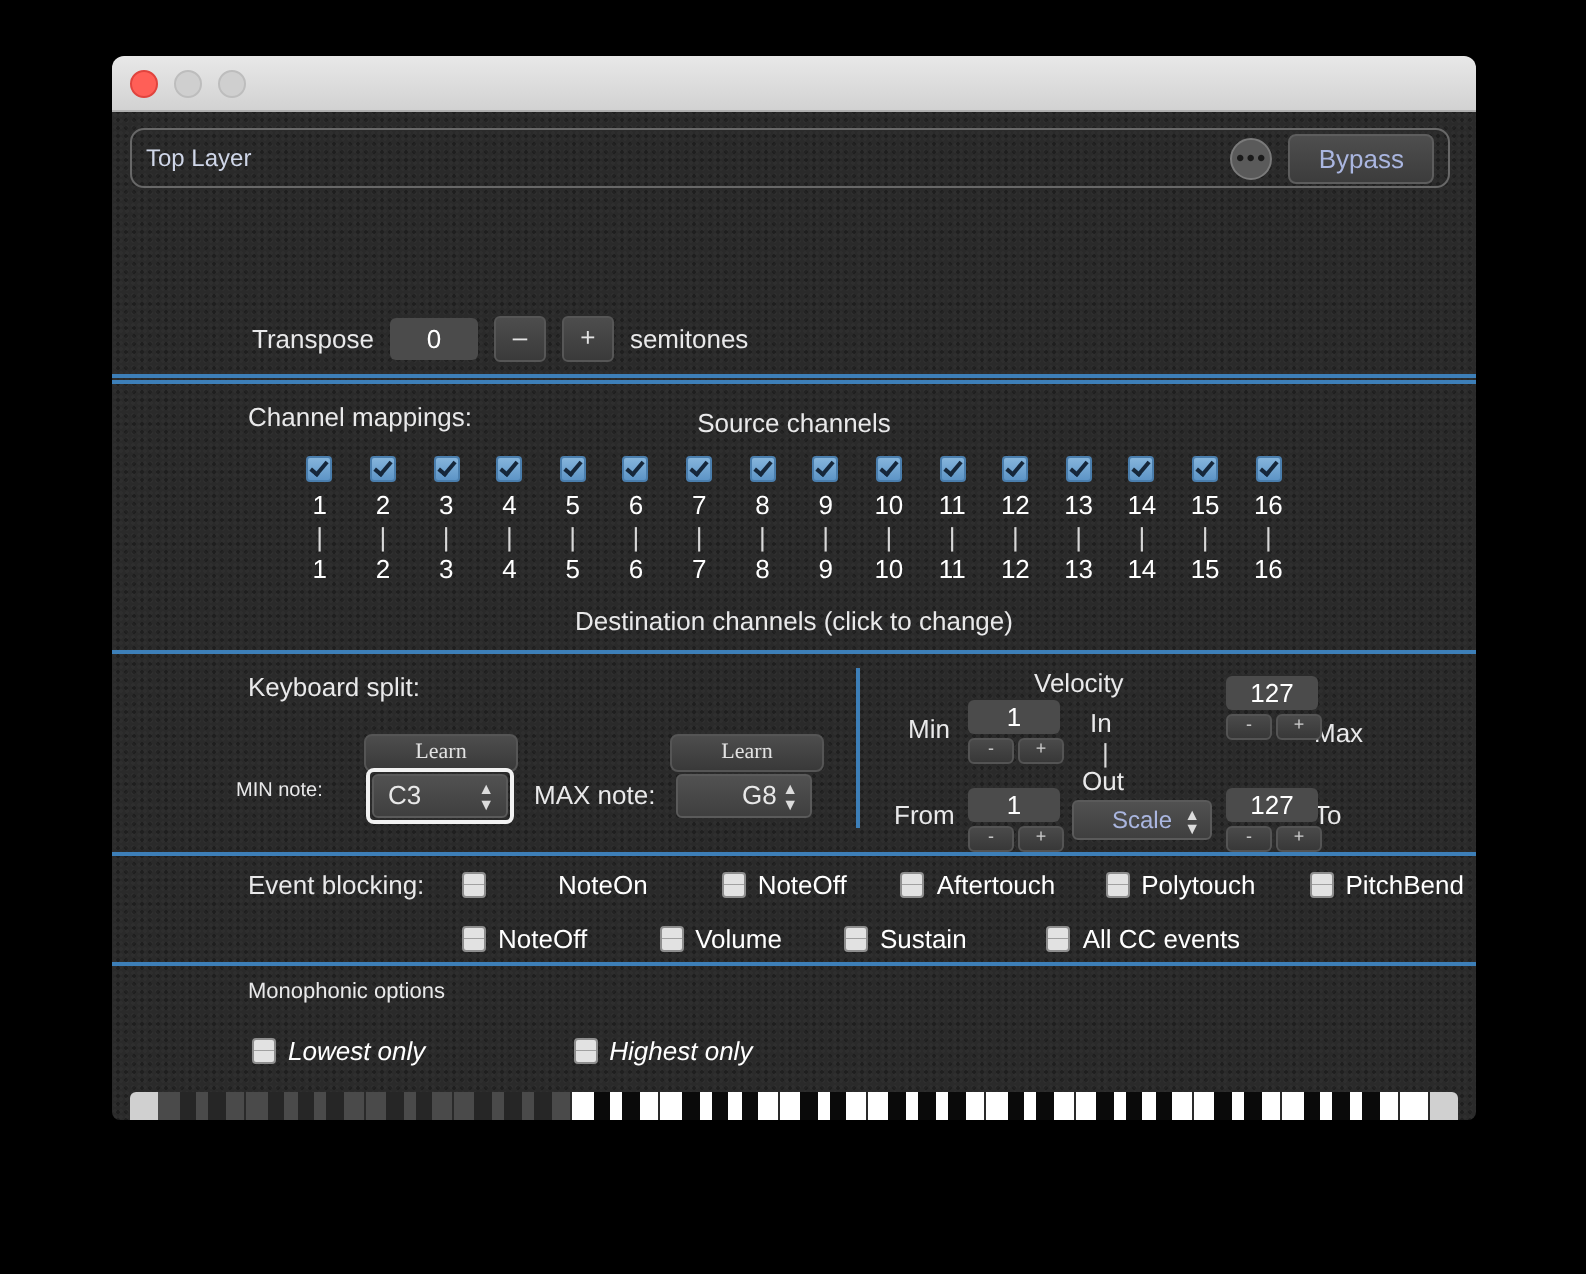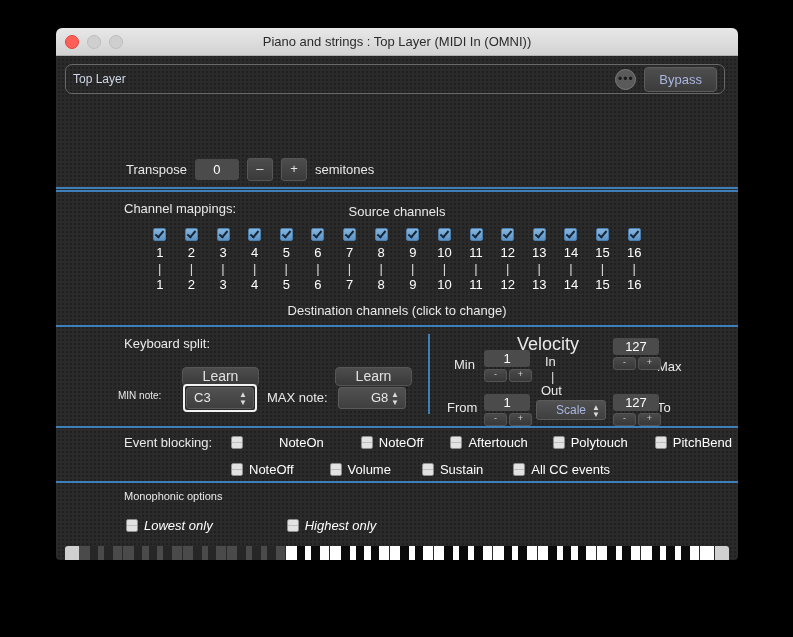--- a/index.html
+++ b/index.html
@@ -89,42 +89,42 @@
     border:solid #16273a;border-width:0 2px 2px 0;transform:rotate(40deg);
   }
   .cnum{font-size:13px;color:#ffffff;line-height:17px;}
   .cbar{font-size:13px;color:#d8d8d8;line-height:15px;}
 
   
   #ks-title{position:absolute;left:68px;top:280px;font-size:13px;color:#e9e9ea;}
   .learn-btn{
     position:absolute;width:75px;height:17px;line-height:16px;text-align:center;
     background:linear-gradient(#4d4d4d,#393939);border:1px solid #555;border-radius:4px;
-    color:#e2e2e2;font-size:14px;
+    color:#e2e2e2;font-size:11px;font-family:Liberation Serif, serif;
   }
   #learn-min{left:126px;top:311px;}
   #learn-max{left:279px;top:311px;}
   #min-note-lbl{position:absolute;left:62px;top:334px;font-size:10px;color:#e9e9ea;}
   #max-note-lbl{position:absolute;left:211px;top:334px;font-size:13px;color:#e9e9ea;}
   .note-sel{
     position:absolute;width:68px;height:22px;box-sizing:border-box;
     background:linear-gradient(#515151,#3f3f3f);border:1px solid #5a5a5a;border-radius:3px;
     color:#e8e8e8;font-size:13px;padding-left:7px;line-height:20px;
   }
   .note-sel .arrows{position:absolute;right:6px;top:3px;font-size:8px;line-height:8px;color:#dcdcdc;}
   #min-note{left:130px;top:331px;}
   #min-note-focus{
     position:absolute;left:127px;top:328px;width:74px;height:28px;
     box-sizing:border-box;border:2px solid #f2f2f2;border-radius:4px;
   }
   #max-note{left:282px;top:331px;padding-left:32px;}
 
   
   #vel-divider{position:absolute;left:372px;top:278px;width:2px;height:80px;background:#3d7fb8;}
-  #vel-title{position:absolute;left:461px;top:278px;font-size:18px;color:#e9e9ea;}
+  #vel-title{position:absolute;left:461px;top:278px;font-size:13px;color:#e9e9ea;}
   #vel-in{position:absolute;left:489px;top:298px;font-size:13px;color:#e9e9ea;}
   #vel-pipe{position:absolute;left:495px;top:313px;font-size:13px;color:#d8d8d8;}
   #vel-out{position:absolute;left:485px;top:327px;font-size:13px;color:#e9e9ea;}
   .vbox{position:absolute;}
   .vval{
     width:46px;height:17px;line-height:17px;text-align:center;
     background:#4b4b4b;border-radius:3px;color:#fff;font-size:13px;
   }
   .vsteps{display:flex;gap:2px;margin-top:2px;justify-content:center;}
   .vstep{
@@ -181,21 +181,20 @@
 <body>
 
 <div id="window">
 
   <div id="titlebar">
     <div class="lights">
       <div class="light close"></div>
       <div class="light min"></div>
       <div class="light max"></div>
     </div>
-    <div id="title">Piano and strings : Top Layer (MIDI In (OMNI))</div>
   </div>
 
   <div id="body">
 
     <div id="headerbar">
       <div id="layer-name">Top Layer</div>
       <div id="dots-btn">•••</div>
       <div id="bypass-btn">Bypass</div>
     </div>
 
@@ -404,21 +403,21 @@
       </div>
     <div class="cbrow" id="eb-row2" style="left:175px;top:406px;">
         <div style="display: flex; align-items: center; margin-right: 36px;">
           <div class="ebchk"></div>
           <div class="cbtxt">NoteOff</div>
         </div>
         <div style="display: flex; align-items: center; margin-right: 31px;">
           <div class="ebchk"></div>
           <div class="cbtxt">Volume</div>
         </div>
-        <div style="display: flex; align-items: center; margin-right: 30px;">
+        <div style="display: flex; align-items: center; margin-right: 40px;">
           <div class="ebchk"></div>
           <div class="cbtxt">Sustain</div>
         </div>
         <div style="display: flex; align-items: center; margin-right: 0px;">
           <div class="ebchk"></div>
           <div class="cbtxt">All CC events</div>
         </div>
       </div>
 
     <div class="sep" style="top:425px"></div>

